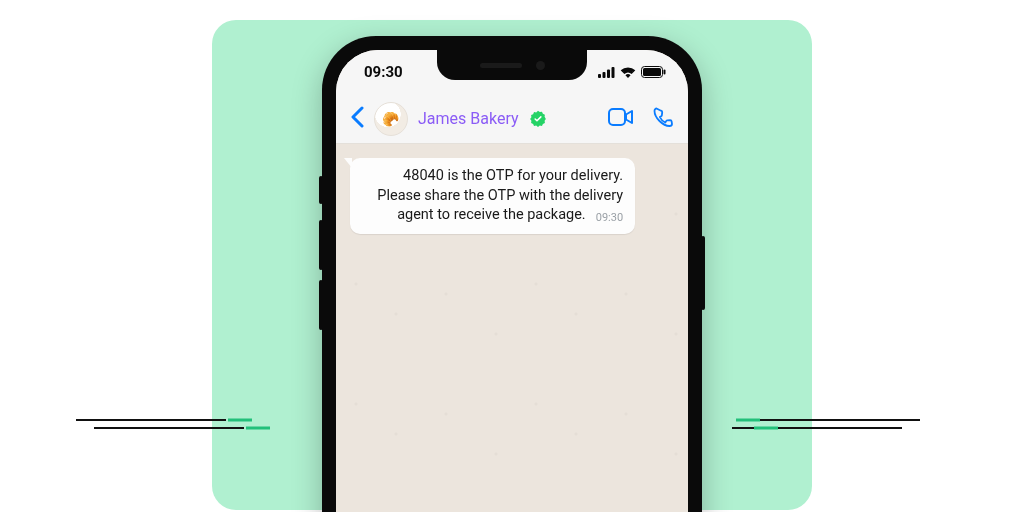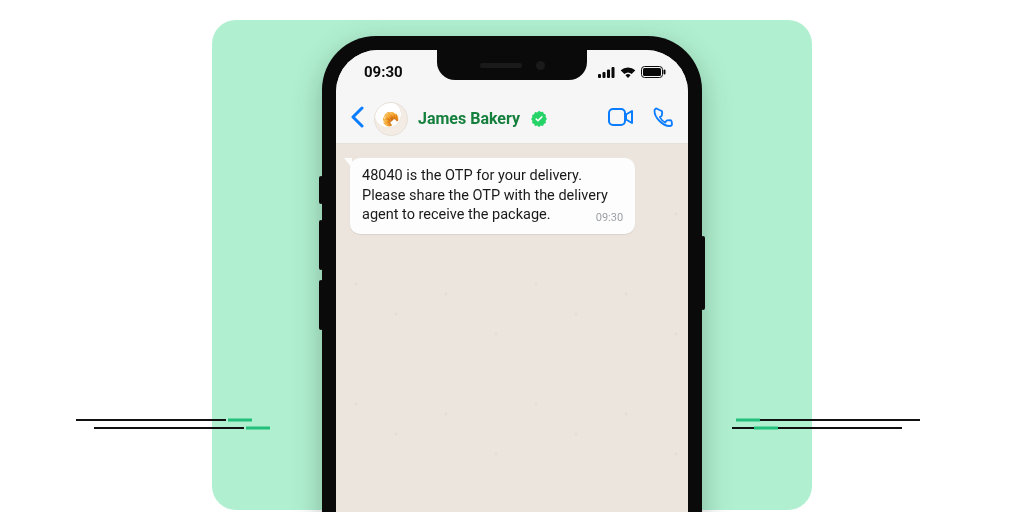--- a/index.html
+++ b/index.html
@@ -1,18 +1,18 @@
 <!DOCTYPE html>
 <html><head>
 <meta charset="utf-8">
 <style>
   * { box-sizing: border-box; margin: 0; padding: 0; }
   html, body { width: 1024px; height: 512px; overflow: hidden; font-family: -apple-system, BlinkMacSystemFont, "Segoe UI", Roboto, Helvetica, Arial, sans-serif; background: #fff; }
 
-  .stage { position: relative; width: 1024px; height: 464px; }
+  .stage { position: relative; width: 1024px; height: 464px; text-align: right; }
 
   
   .mint-bg {
     position: absolute;
     left: 212px; top: 20px;
     width: 600px; height: 490px;
     background: #b0f0d0;
     border-radius: 24px;
   }
 
@@ -88,21 +88,21 @@
     gap: 10px;
   }
   .back-chevron { color: #0a7cff; }
   .avatar {
     width: 34px; height: 34px; border-radius: 50%;
     background: radial-gradient(circle at 40% 35%, #fff 0 45%, #f2ece4 46% 100%);
     border: 1px solid #e6e0d8;
     display:inline-flex; align-items:center; justify-content:center;
     font-size:14px;
   }
-  .contact-name { font-weight: 700; font-size: 16px; color:#15803d; }
+  .contact-name { font-weight: 400; font-size: 16px; color:#8b5cf6; }
   .verified-badge { display:inline-flex; }
   .hdr-spacer { flex:1; }
   .hdr-actions { display:flex; align-items:center; gap:18px; color:#0a7cff; }
 
   
   .chat-body {
     position: relative;
     padding: 14px 14px;
     height: calc(100% - 44px - 50px);
     background-color: #ece5dd;

